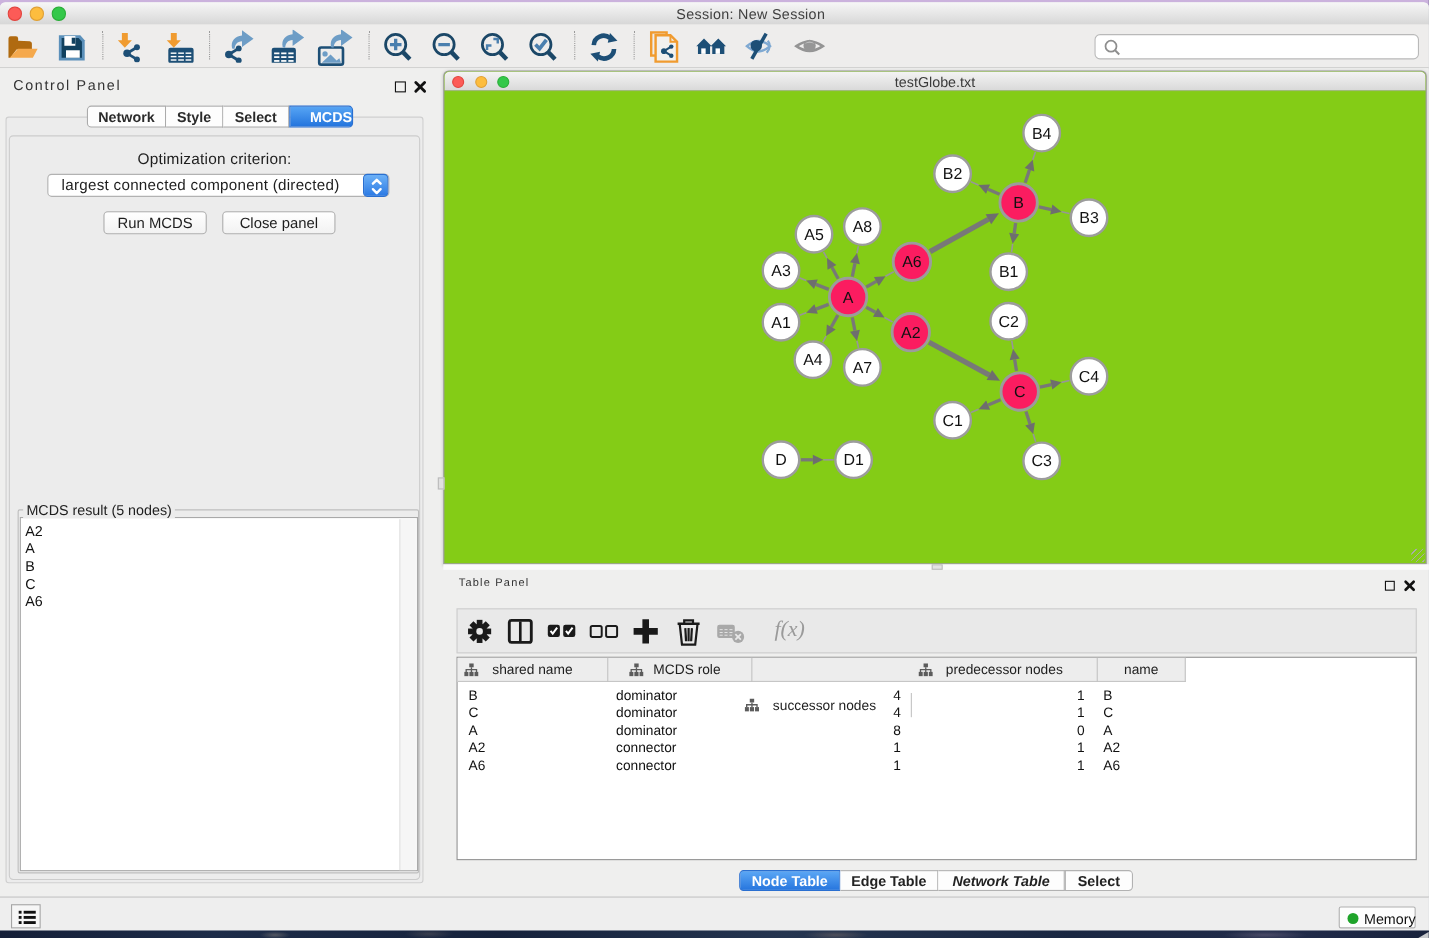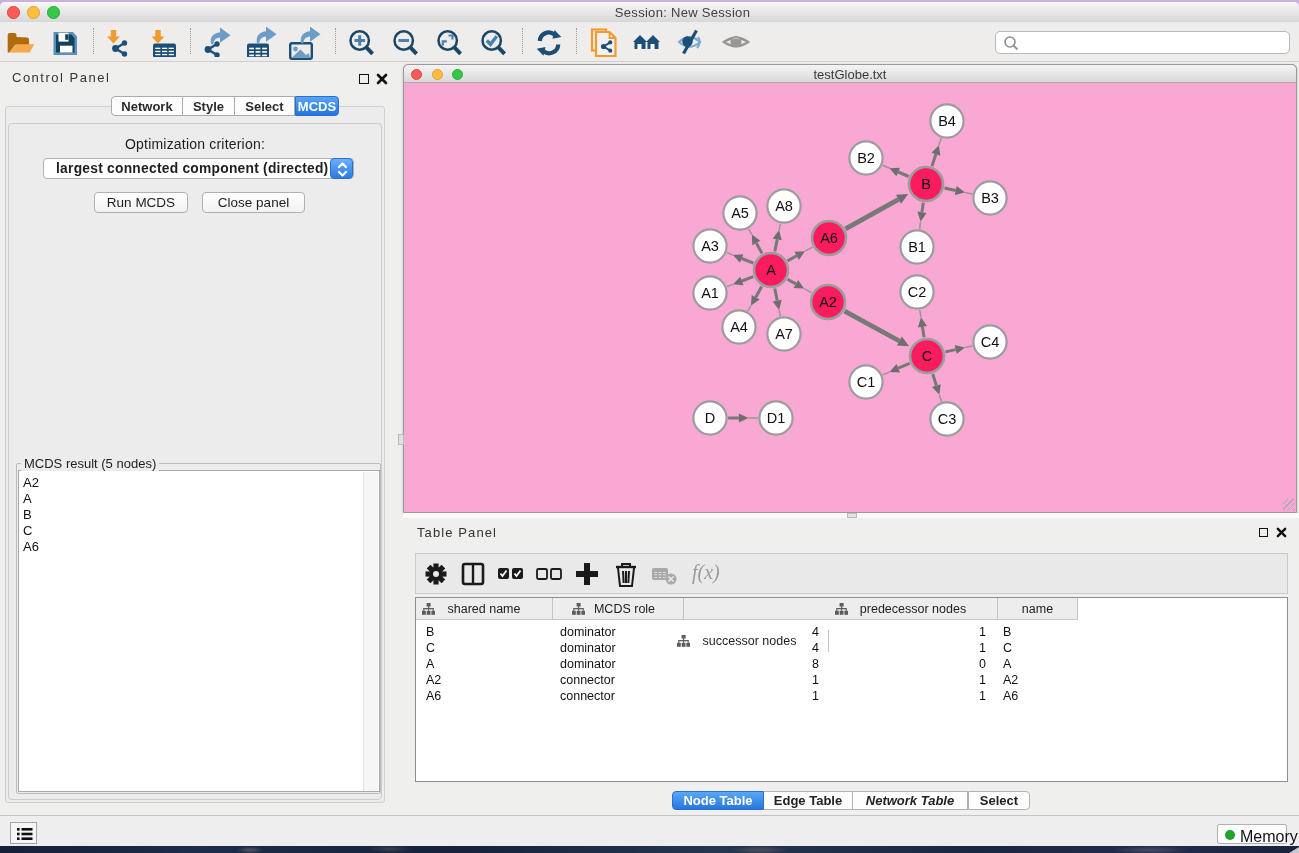--- a/index.html
+++ b/index.html
@@ -27,62 +27,62 @@
   border:1px solid #b9b9b9; border-radius:5px; }
 #content { left:0; top:62px; width:1299px; height:753px; background:#efefee; }
 #statusbar { left:0; top:815px; width:1299px; height:31px; background:#eeeeee; border-top:1px solid #c4c4c4; }
 
 
 #cp-title { left:12px; top:70px; font-size:13px; color:#333; letter-spacing:1.5px; }
 #cp-panel { left:5px; top:106px; width:380px; height:697px; background:#ececec;
   border:1px solid #cfcfcf; border-radius:3px; }
 #cp-inner { left:8px; top:123px; width:374px; height:677px; border:1px solid #cccccc; border-radius:4px; }
 .cptab { position:absolute; top:96px; height:20px; font-size:13px; font-weight:bold; color:#2b2b2b;
-  background:#fdfdfd; border:1px solid #ababab; text-align:center; line-height:19px;margin-left:32px; }
+  background:#fdfdfd; border:1px solid #ababab; text-align:center; line-height:19px; }
 .cptab.sel { background:linear-gradient(#57a5f4,#2374dd); color:#fff; border-color:#2a6fd0; }
 #opt-label { left:8px; top:136px; width:374px; text-align:center; font-size:14px; color:#1e1e1e; letter-spacing:0.2px; }
 #combo { left:43px; top:158px; width:311px; height:21px; background:#fff; border:1px solid #b2b2b2; border-radius:4px; }
-#combo .txt { position:absolute; left:12px; top:2px; font-size:13.8px; color:#1e1e1e; letter-spacing:0.25px;font-weight:bold; }
+#combo .txt { position:absolute; left:12px; top:2px; font-size:13.8px; color:#1e1e1e; letter-spacing:0.25px; }
 #combo .step { position:absolute; right:0; top:-1px; width:23px; height:21px; border-radius:4px;
   background:linear-gradient(#6cb1f7,#2c7ae4); border:1px solid #2a6fd0; }
 .btn { position:absolute; top:192px; height:21px; background:linear-gradient(#ffffff,#f2f2f2);
   border:1px solid #b0b0b0; border-radius:4px; font-size:13.5px; color:#1e1e1e; text-align:center; line-height:19px; }
 #groupbox { left:16px; top:463px; width:365px; height:331px; border:1px solid #bdbdbd; border-radius:2px; }
 #groupbox-title { left:21px; top:456px; font-size:13px; color:#1e1e1e; background:#ececec; padding:0 3px; z-index:6; }
 #mcds-list { left:18px; top:470px; width:362px; height:322px; background:#fff; border:1px solid #a9a9a9; }
 #mcds-list .item { position:absolute; left:4px; font-size:13px; color:#111; }
 #mcds-scroll { position:absolute; right:1px; top:1px; width:15px; height:319px; background:#f6f6f6; border-left:1px solid #e2e2e2; }
 
 
-#netwin { left:403px; top:64px; width:894px; height:449px; background:#f9a8d4;
+#netwin { left:403px; top:64px; width:894px; height:449px; background:#84cc16;
   border:1px solid #9a9a9a; border-radius:5px 5px 0 0; box-shadow:0 1px 3px rgba(0,0,0,0.2); }
 #nw-titlebar { position:absolute; left:0; top:0; width:100%; height:18px; border-radius:5px 5px 0 0;
   background:linear-gradient(#f4f4f4,#d9d9d9); border-bottom:1px solid #ababab; }
 #nw-titlebar .title { position:absolute; width:100%; text-align:center; top:2px; font-size:13px; color:#3a3a3a; }
 #graph-holder { position:absolute; left:0px; top:19px; width:892px; height:429px; }
 #nw-grip { position:absolute; right:1px; bottom:1px; width:12px; height:12px;
   background:repeating-linear-gradient(135deg, transparent 0 3px, #aaa 3px 4px); }
 
 
 #vsplit-grip { left:398px; top:434px; width:6px; height:11px; background:#e0e0e0; border:1px solid #bbb; }
 #hsplit-grip { left:847px; top:513px; width:10px; height:5px; background:#e3e3e3; border:1px solid #bdbdbd; }
 
 
-#tp-title { left:417px; top:525px; font-size:13px; color:#333; letter-spacing:1.1px; }
+#tp-title { left:417px; top:525px; font-size:10px; color:#333; letter-spacing:1.1px; }
 #tp-toolbar { left:415px; top:553px; width:873px; height:41px; background:#e9e9e9; border:1px solid #cccccc; }
 #tp-table { left:415px; top:597px; width:873px; height:185px; background:#fff; border:1px solid #8f8f8f; }
 #tp-header { position:absolute; left:0; top:0; width:662px; height:22px; background:#ededed; border-bottom:1px solid #c6c6c6; }
 .th { position:absolute; top:0; height:22px; border-right:1px solid #c2c2c2; font-size:12.5px; color:#1e1e1e; text-align:center; line-height:22px; }
 .td { position:absolute; font-size:12.5px; color:#111; height:16px; line-height:16px; }
 .tabrow-tab { position:absolute; top:791px; height:19px; background:#fdfdfd; border:1px solid #b2b2b2;
   font-size:13px; font-weight:bold; color:#222; text-align:center; line-height:18px; }
 .tabrow-tab.sel { background:linear-gradient(#5ba7f5,#2776de); color:#fff; border-color:#2a6fd0; }
 #memory { left:1217px; top:824px; width:70px; height:20px; background:#fdfdfd; border:1px solid #b0b0b0; border-radius:2px; }
 #memory .dot { position:absolute; left:7px; top:5px; width:10px; height:10px; border-radius:50%; background:#1fa32a; }
-#memory .txt { position:absolute; left:22px; top:3px; font-size:16px; color:#111; }
+#memory .txt { position:absolute; left:22px; top:3px; font-size:13px; color:#111; }
 #listbtn { left:10px; top:822px; width:27px; height:22px; background:#f6f6f6; border:1px solid #a5a5a5; }
 </style>
 </head>
 <body>
 <div class="abs" id="desktop-top"></div>
 <div class="abs" id="mainwin"></div>
 <div class="abs" id="titlebar">
   <div class="title">Session: New Session</div>
   <div class="tl" style="left:7px;top:4px;width:12.5px;height:12.5px;background:#fc5b57;border:1px solid #e2453f;"></div>
   <div class="tl" style="left:27px;top:4px;width:12.5px;height:12.5px;background:#fdbd3e;border:1px solid #e0a135;"></div>
@@ -244,21 +244,21 @@
     <g stroke="#111" stroke-width="2.6" stroke-linecap="round">
       <line x1="2" y1="2" x2="10" y2="10"></line>
       <line x1="10" y1="2" x2="2" y2="10"></line>
     </g>
   </svg>
 <div class="abs" id="cp-panel"></div>
 <div class="abs" id="cp-inner"></div>
 <div class="cptab" style="left:79px;width:72px;border-radius:4px 0 0 4px;">Network</div>
 <div class="cptab" style="left:151px;width:52px;border-left:none;">Style</div>
 <div class="cptab" style="left:203px;width:60px;border-left:none;">Select</div>
-<div class="cptab sel" style="left:263px;width:44px;border-radius:0 4px 4px 0;">MCDS</div>
+<div class="cptab sel" style="left:263px;width:58px;border-radius:0 4px 4px 0;text-align:right;">MCDS</div>
 <div class="abs" id="opt-label">Optimization criterion:</div>
 <div class="abs" id="combo">
     <span class="txt">largest connected component (directed)</span>
     <span class="step">
       <svg width="23" height="21" viewBox="0 0 23 21" style="position:absolute;left:0;top:0;">
         <g stroke="#fff" stroke-width="2.2" fill="none" stroke-linecap="round" stroke-linejoin="round">
           <path d="M8,8 L11.5,4.5 L15,8"></path>
           <path d="M8,13 L11.5,16.5 L15,13"></path>
         </g>
       </svg>
@@ -447,21 +447,21 @@
       <rect x="13.1" y="14.6" width="2.8" height="0.6" fill="#fff"></rect>
       <rect x="4.2" y="17.1" width="2.8" height="0.6" fill="#fff"></rect>
       <rect x="8.6" y="17.1" width="2.8" height="0.6" fill="#fff"></rect>
       <rect x="13.1" y="17.1" width="2.8" height="0.6" fill="#fff"></rect>
       <circle cx="21" cy="19" r="5.5" fill="#a9a9a9"></circle>
       <g stroke="#e9e9e9" stroke-width="1.6">
         <line x1="18.5" y1="16.5" x2="23.5" y2="21.5"></line>
         <line x1="23.5" y1="16.5" x2="18.5" y2="21.5"></line>
       </g>
     </svg>
-    <div style="position:absolute;left:276px;top:7px;font-family:'Liberation Serif',serif;font-style:italic;font-size:20px;color:#9a9a9a;">f(x)</div>
+    <div style="position:absolute;left:288px;top:7px;font-family:'Liberation Serif',serif;font-style:italic;font-size:20px;color:#9a9a9a;">f(x)</div>
   </div>
 <div class="abs" id="tp-table">
   <div id="tp-header">
     <div class="th" style="left:0;width:137px;"><svg width="13" height="12" viewBox="0 0 13 12" style="position:absolute;left:6px;top:5px;">
           <g fill="#5c5c5c">
             <rect x="4.6" y="0" width="4" height="3.6"></rect>
             <rect x="0" y="7.8" width="3.8" height="4"></rect>
             <rect x="4.7" y="7.8" width="3.8" height="4"></rect>
             <rect x="9.4" y="7.8" width="3.6" height="4"></rect>
           </g>

